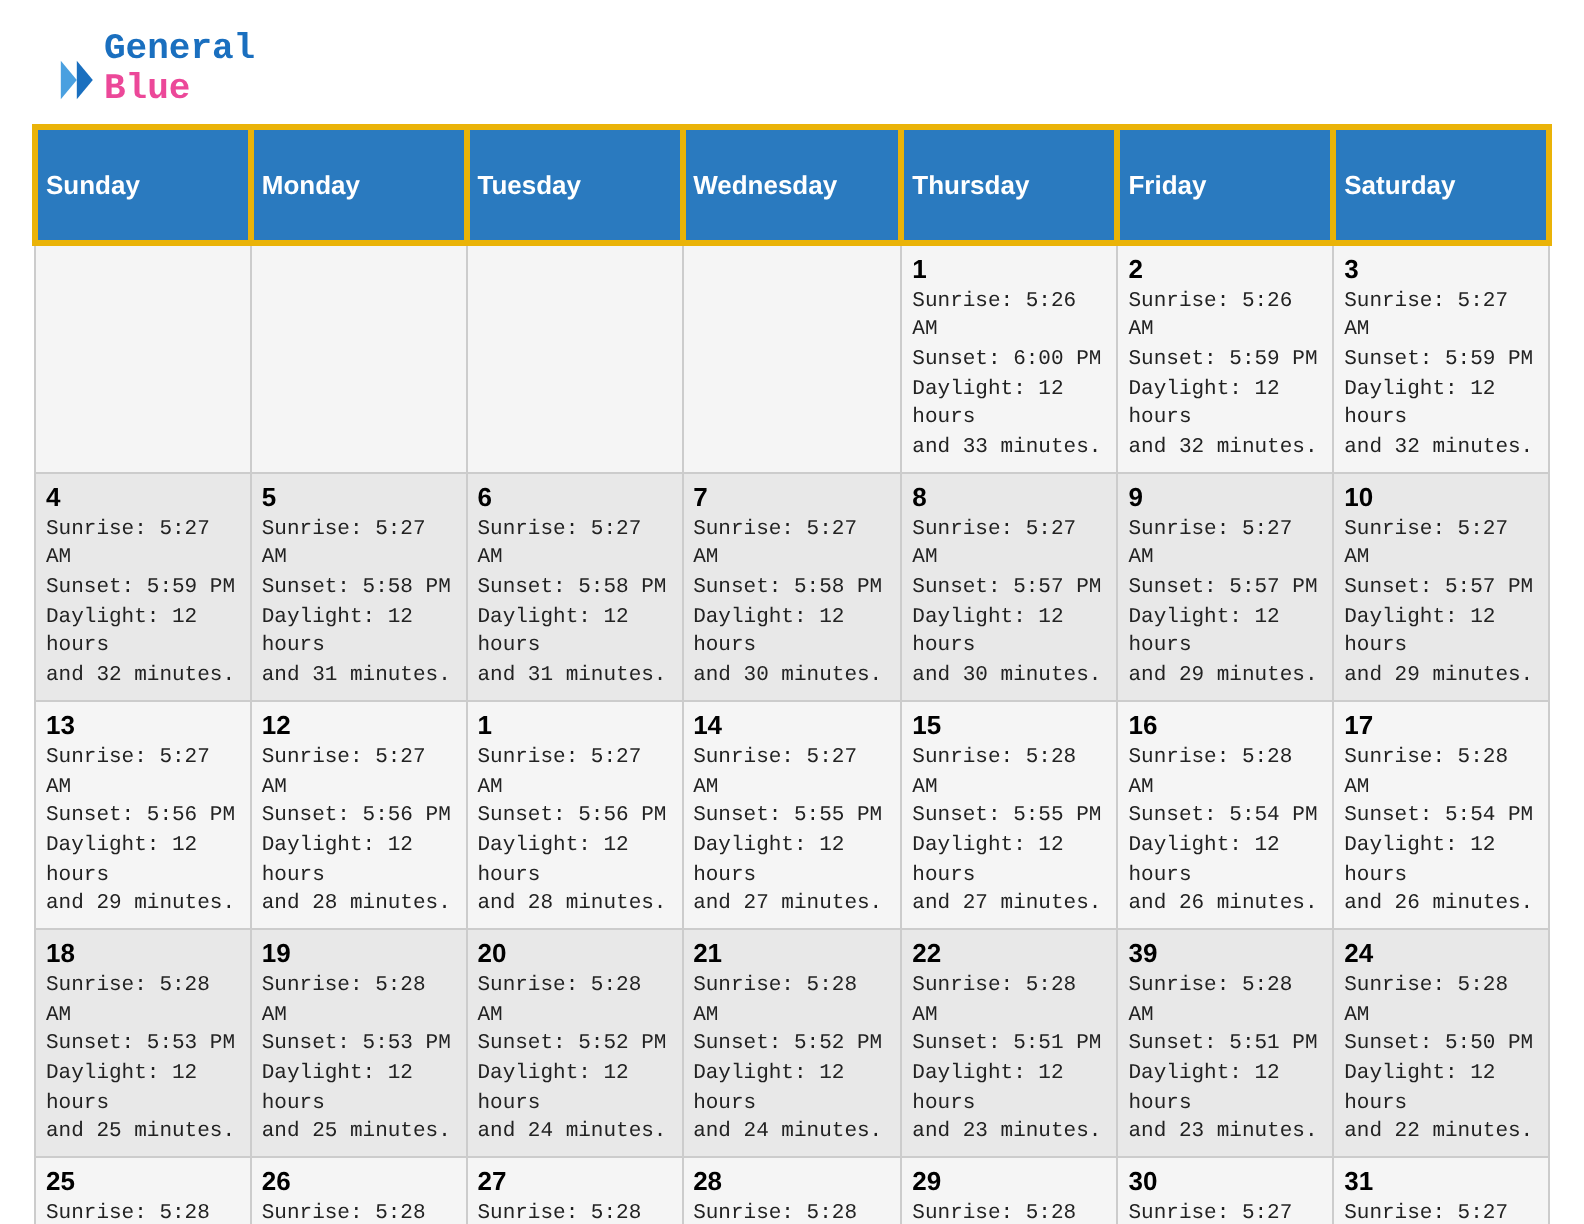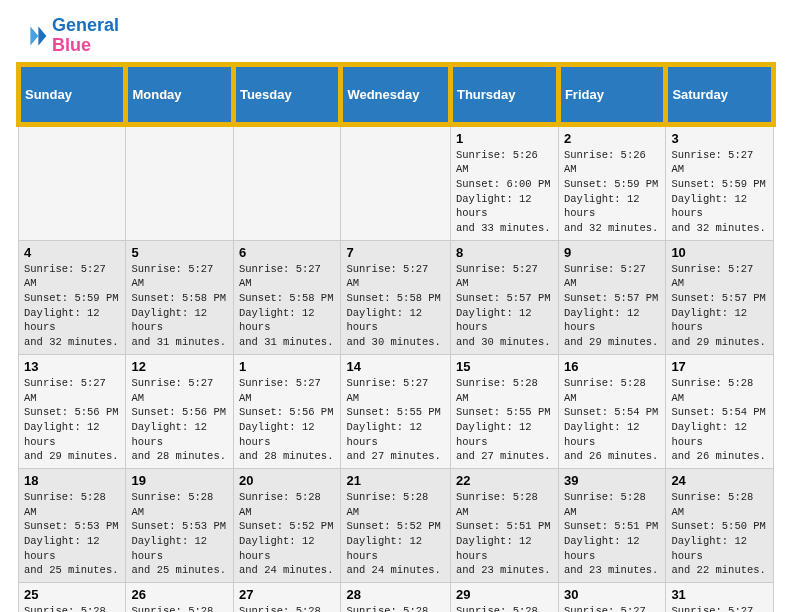--- a/index.html
+++ b/index.html
@@ -11,22 +11,23 @@
       padding: 16px;
     }
     .header {
       display: flex;
       justify-content: space-between;
       align-items: flex-start;
       margin-bottom: 6px;
     }
     .logo {
       display: flex;
-      align-items: center;
+      align-items: flex-end;
       gap: 4px;
+      font-family: Liberation Mono, monospace;
     }
     .logo-text {
       font-size: 18px;
       font-weight: bold;
       color: #333;
       line-height: 1.1;
     }
     .logo-text span {
       color: #1a6fbf;
     }
@@ -52,21 +53,21 @@
       border-collapse: collapse;
       font-size: 11px;
     }
     thead th {
       background-color: #2a7abf;
       color: #fff;
       padding: 20px 4px;
       text-align: left;
       font-size: 13px;
       font-weight: bold;
-      border: 5px solid #eab308;
+      border: 3px solid #eab308;
     }
     tbody td {
       vertical-align: top;
       border: 1px solid #ccc;
       padding: 4px 5px;
       width: 113px;
       min-height: 80px;
       background: #fff;
     }
     tbody tr:nth-child(odd) td {

